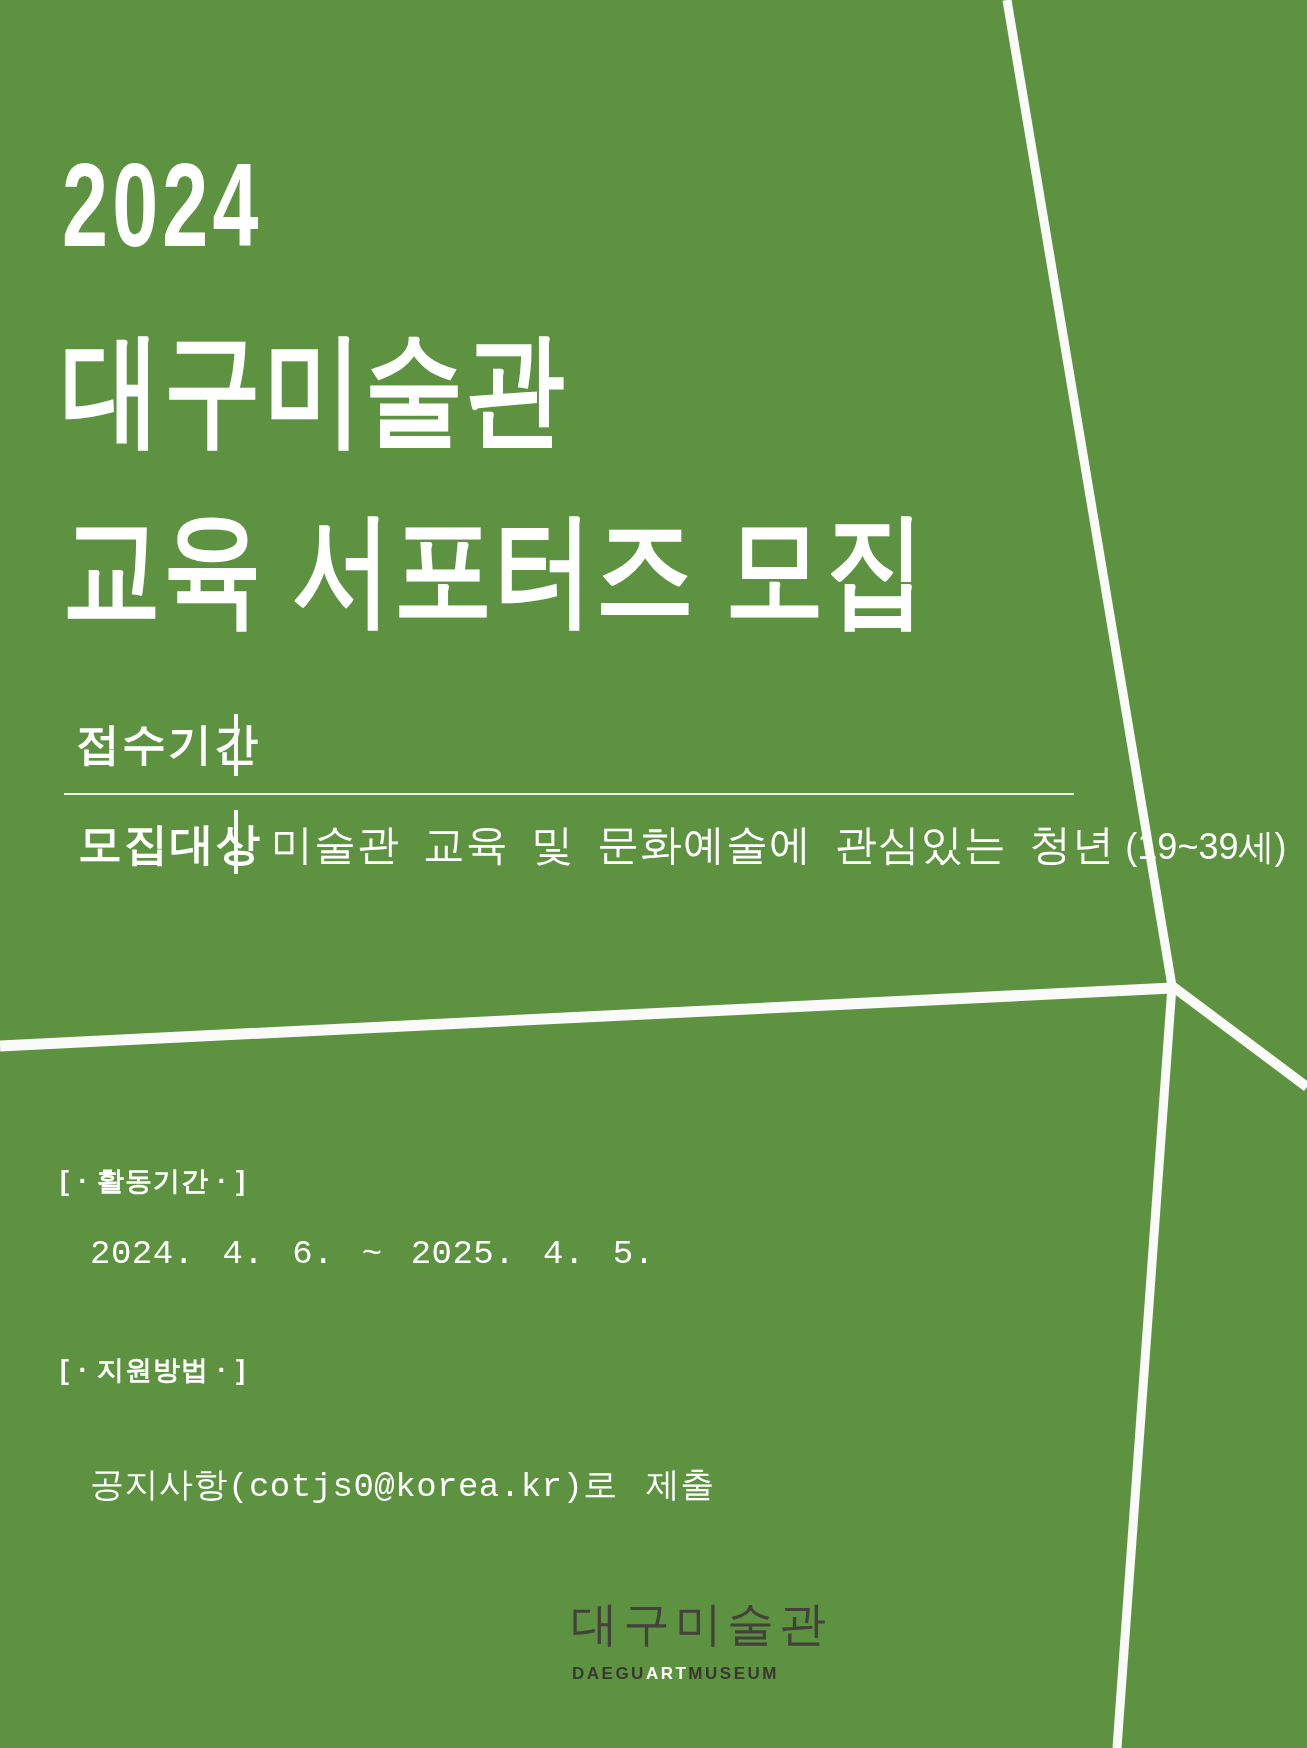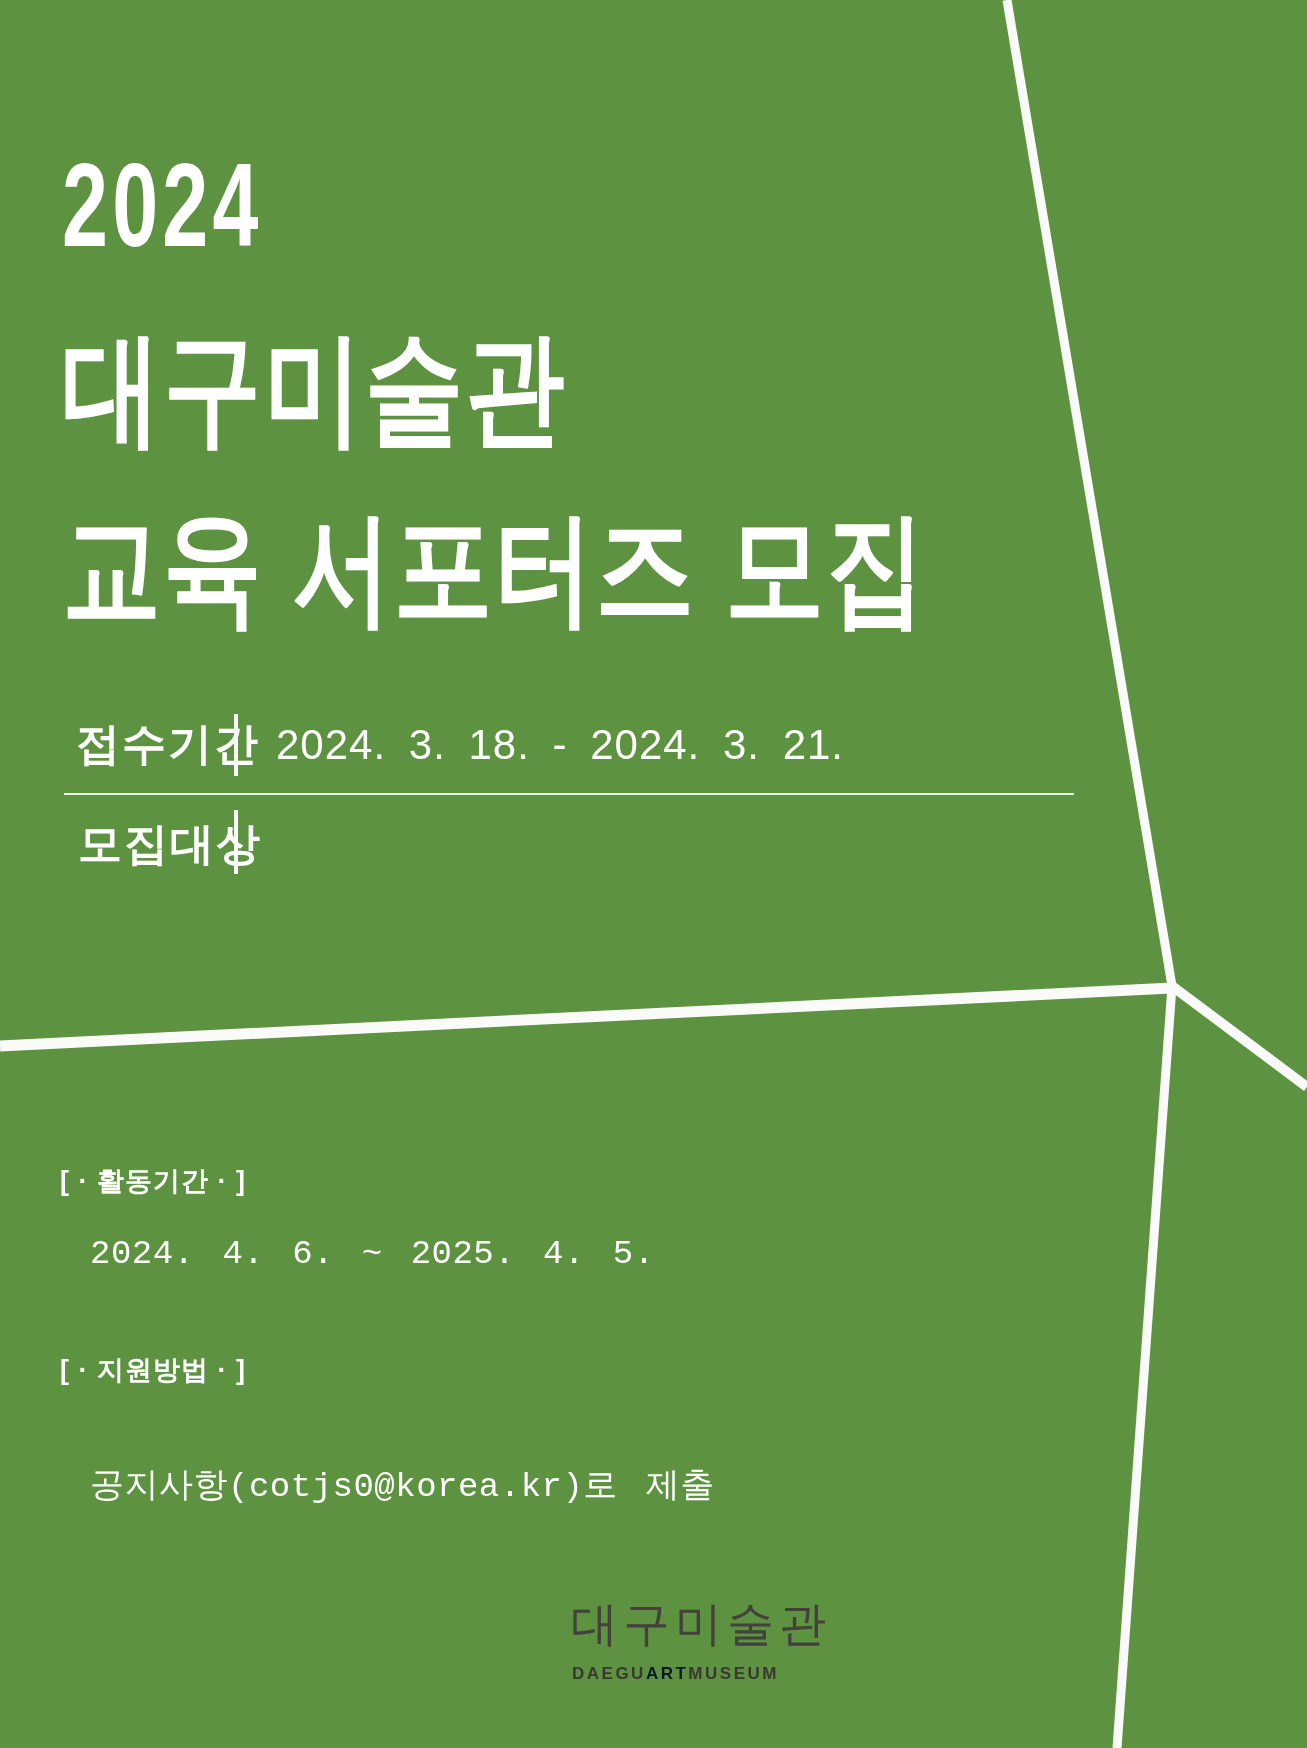--- a/index.html
+++ b/index.html
@@ -24,46 +24,46 @@
   .row-value{font-size:42px;font-weight:500;word-spacing:10px;letter-spacing:1px;}
   .row-note{font-size:36px;font-weight:500;margin-left:10px;letter-spacing:0;}
   .vdivider{position:absolute;width:4px;background:#fafaf8;}
   .hseparator{position:absolute;left:64px;top:793px;width:1010px;height:2px;background:rgba(255,255,255,0.88);}
   
   .sec-head{font-size:27px;font-weight:700;letter-spacing:1px;}
   .sec-body{font-size:34px;font-weight:500;word-spacing:7px;letter-spacing:0.5px;font-family:Liberation Mono, monospace;}
   
   .logo-kr{font-size:47px;font-weight:500;letter-spacing:5px;color:#44403b;}
   .logo-en{font-size:17px;font-weight:800;letter-spacing:2.5px;color:#3a3733;}
-  .logo-en .art{color:#0f172a;font-weight:700;}
+  .logo-en .art{color:#ffffff;font-weight:700;}
 </style>
 </head>
 <body>
 
 <div class="poster">
 
   <svg class="lines-svg" viewBox="0 0 1307 1748" aria-hidden="true">
     <line x1="1007" y1="0" x2="1172" y2="986" stroke="#fafaf8" stroke-width="9"></line>
     <line x1="0" y1="1046" x2="1172" y2="988" stroke="#fafaf8" stroke-width="11"></line>
     <line x1="1172" y1="986" x2="1307" y2="1087" stroke="#fafaf8" stroke-width="10"></line>
     <line x1="1172" y1="986" x2="1117" y2="1748" stroke="#fafaf8" stroke-width="9"></line>
   </svg>
 
   <div class="title-line t1">2024</div>
   <div class="title-line t2">대구미술관</div>
   <div class="title-line t3">교육 서포터즈 모집</div>
 
   <div class="abs row-label" style="left:76px;top:722px;">접수기간</div>
   <div class="vdivider" style="left:234px;top:714px;height:62px;"></div>
-  <div class="abs row-value" style="left:276px;top:724px;">2024. 3. 18. - 2024. 3. 21.</div>
 
   <div class="hseparator"></div>
 
   <div class="abs row-label" style="left:78px;top:822px;">모집대상</div>
   <div class="vdivider" style="left:234px;top:810px;height:64px;"></div>
+  <div class="abs row-value" style="left:271px;top:824px;"><span>미술관 교육 및 문화예술에 관심있는 청년</span><span class="row-note">(19~39세)</span></div>
 
   <div class="abs sec-head" style="left:60px;top:1168px;">[ · 활동기간 · ]</div>
   <div class="abs sec-body" style="left:90px;top:1237px;">2024. 4. 6. ~ 2025. 4. 5.</div>
 
   <div class="abs sec-head" style="left:60px;top:1357px;">[ · 지원방법 · ]</div>
   <div class="abs sec-body" style="left:90px;top:1470px;">공지사항(cotjs0@korea.kr)로 제출</div>
 
   <div class="abs logo-kr" style="left:571px;top:1600px;">대구미술관</div>
   <div class="abs logo-en" style="left:572px;top:1665px;"><span>DAEGU</span><span class="art">ART</span><span>MUSEUM</span></div>
 

